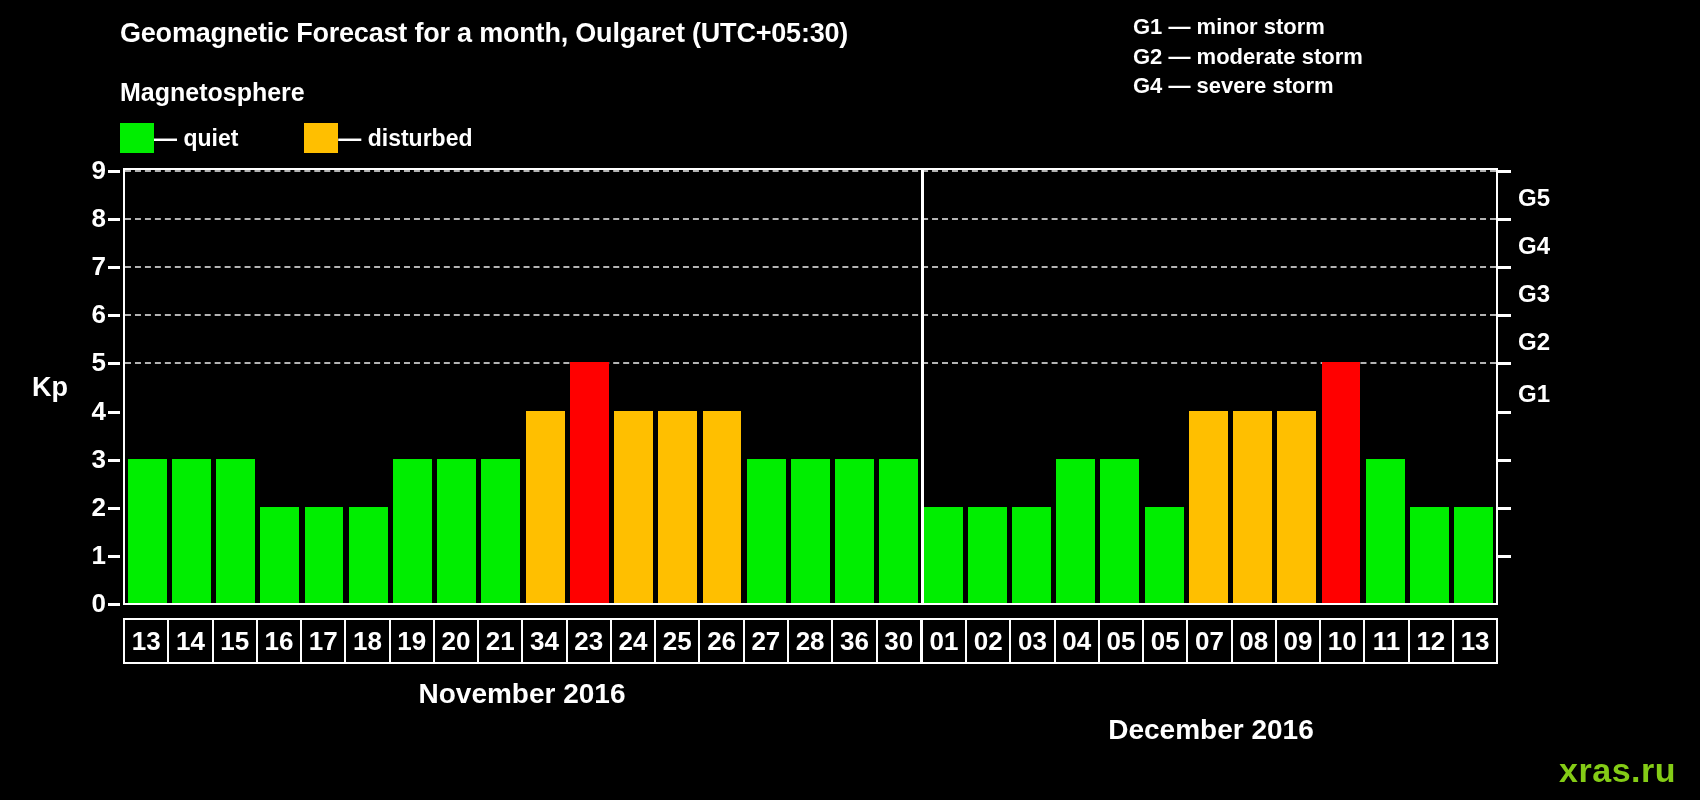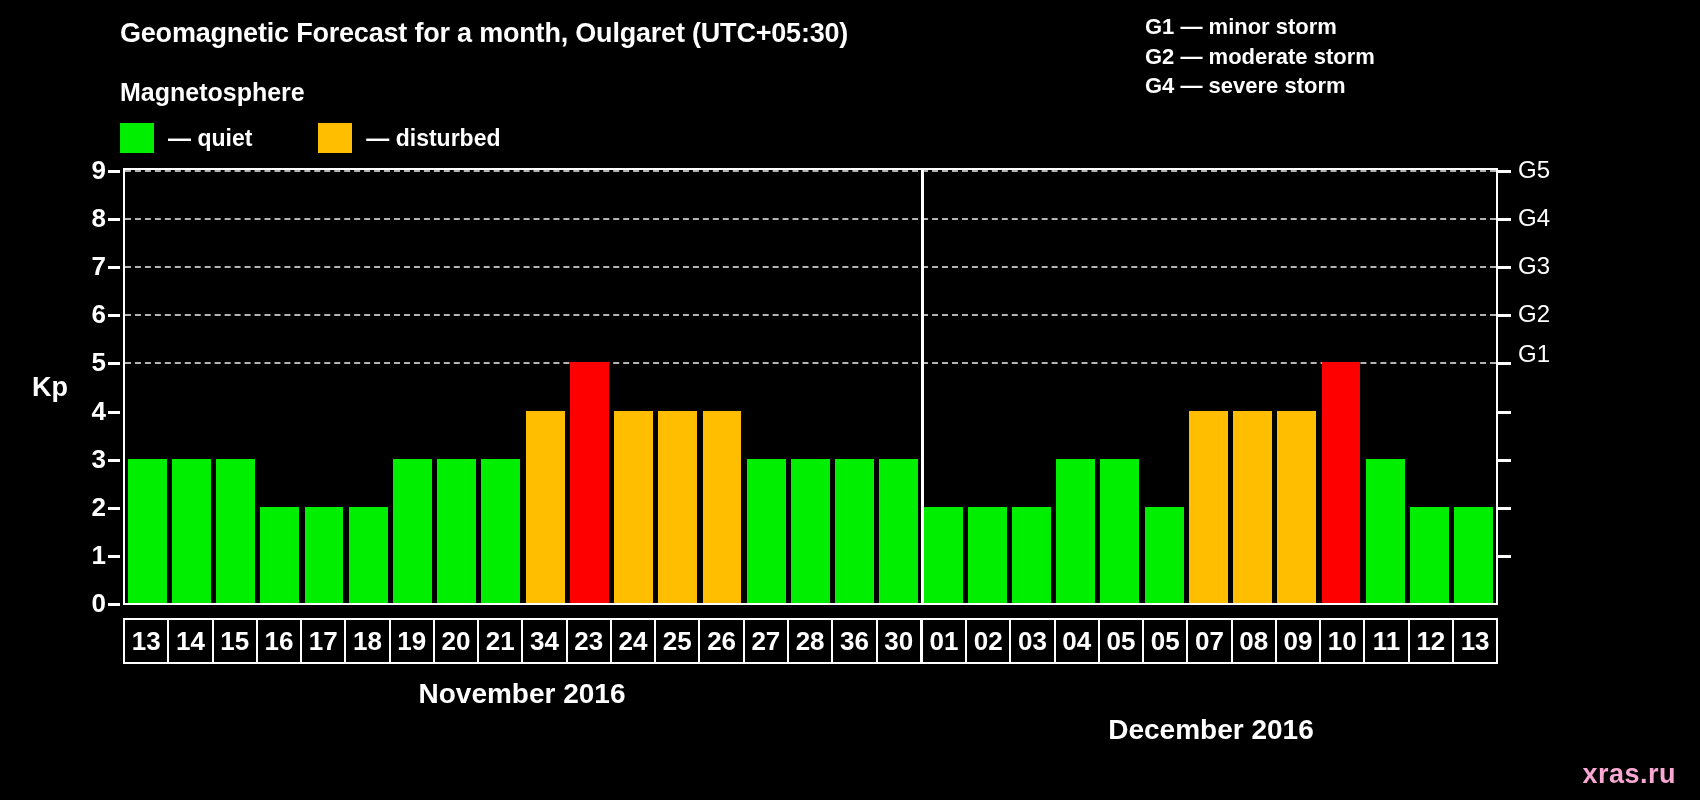--- a/index.html
+++ b/index.html
@@ -26,31 +26,30 @@
     display:flex; align-items:center;
     height:32px;
   }
   .legend-item{display:flex;align-items:center;}
   .legend-swatch{
     width:34px;height:30px;display:inline-block;
     flex:0 0 auto;
   }
   .legend-text{
     font-size:23px;font-weight:bold;white-space:nowrap;
-    margin-left:14px;
   }
   .legend-gap-1{width:66px;}
   .legend-gap-2{width:62px;}
 
   
   #gscale{
     position:absolute; left:1133px; top:12px;
     font-size:22px; font-weight:bold; line-height:29.5px;
   }
-  #gscale div{white-space:nowrap;margin-left:12px;}
+  #gscale div{white-space:nowrap;}
 
   
   #plot-frame{
     position:absolute;
     left:123px; top:168px;
     width:1375px; height:437px;
     border:2px solid #ffffff;
     box-sizing:border-box;
     background:#000;
   }
@@ -100,23 +99,24 @@
   
   #g-axis{
     position:absolute; left:1498px; top:168px; width:90px; height:437px;
   }
   .g-tick-mark{
     position:absolute; left:0; width:13px; height:0;
     border-top:3px solid #ffffff;
   }
   .g-tick-label{
     position:absolute; left:20px;
-    font-size:24px; font-weight:normal; line-height:1;
+    font-size:24px; font-weight:bold; line-height:1;
     transform:translateY(-50%);
     white-space:nowrap;
+    margin-top:28px;
   }
 
   
   #day-row{
     position:absolute; left:123px; top:618px;
     width:1375px; height:46px;
     display:flex;
     border:2px solid #ffffff;
     box-sizing:border-box;
   }
@@ -135,21 +135,21 @@
     position:absolute; top:678px;
     font-size:28px; font-weight:bold;
     text-align:center;
   }
   #month-0{left:123px; width:798px;}
   #month-1{left:924px; width:574px;margin-top:36px;}
 
   
   #watermark{
     position:absolute; right:24px; bottom:10px;
-    font-size:27px; font-weight:bold; color:#f9a8d4;
+    font-size:34px; font-weight:bold; color:#84cc16;
     letter-spacing:.5px;
   }
 </style>
 </head>
 <body>
 
 <div id="title">Geomagnetic Forecast for a month, Oulgaret (UTC+05:30)</div>
 <div id="mag-label">Magnetosphere</div>
 
 <div id="legend">
@@ -302,21 +302,21 @@
     <div id="month-divider" style="left: 796.065px;"></div>
   </div>
 </div>
 
 <div id="g-axis">
     <div class="g-tick-mark" style="top: 386.889px;"></div>
     <div class="g-tick-mark" style="top: 338.778px;"></div>
     <div class="g-tick-mark" style="top: 290.667px;"></div>
     <div class="g-tick-mark" style="top: 242.556px;"></div>
     <div class="g-tick-mark" style="top: 194.444px;"></div>
-    <div class="g-tick-label" style="top: 186px; text-align: center;">G1</div>
+    <div class="g-tick-label" style="top: 198px; text-align: center;">G1</div>
     <div class="g-tick-mark" style="top: 146.333px;"></div>
     <div class="g-tick-label" style="top: 146.333px;">G2</div>
     <div class="g-tick-mark" style="top: 98.2222px;"></div>
     <div class="g-tick-label" style="top: 98.2222px;">G3</div>
     <div class="g-tick-mark" style="top: 50.1111px;"></div>
     <div class="g-tick-label" style="top: 50.1111px;">G4</div>
     <div class="g-tick-mark" style="top: 2px;"></div>
     <div class="g-tick-label" style="top: 2px;">G5</div>
   </div>
 

